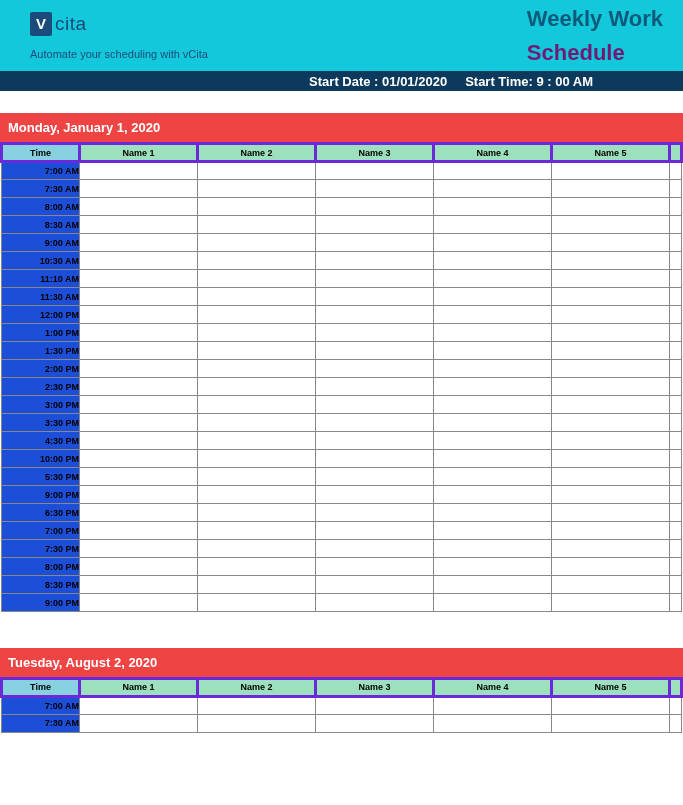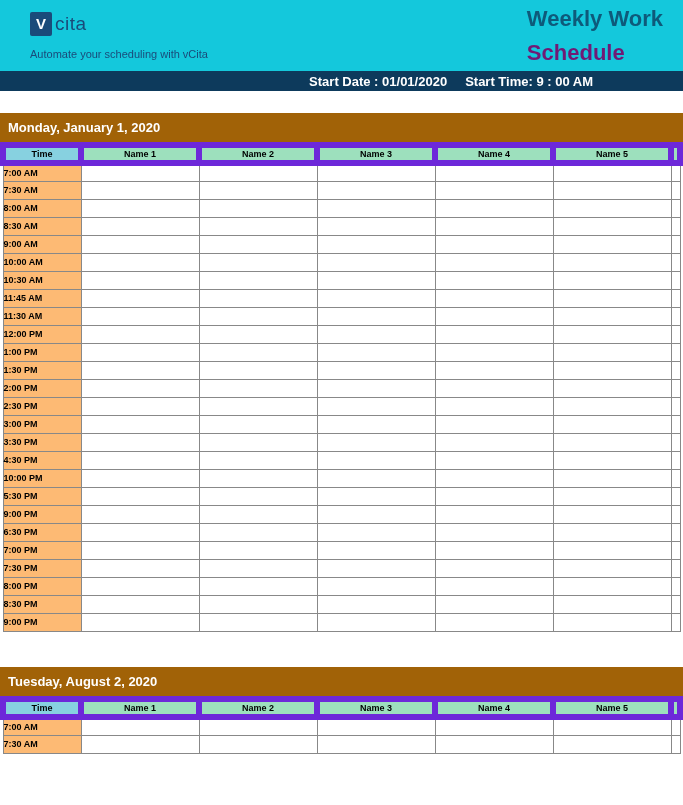--- a/index.html
+++ b/index.html
@@ -48,48 +48,48 @@
       font-weight: bold;
       height: 20px;
       display: flex;
       align-items: center;
       justify-content: flex-end;
       padding-right: 90px;
       gap: 18px;
     }
     
     .day-header {
-      background: #a16207;
+      background: #ef4444;
       color: #fff;
       font-size: 13px;
       font-weight: bold;
       padding: 7px 8px;
       margin-top: 22px;
     }
     
     table { border-collapse: collapse; width: 100%; table-layout: fixed; }
     
     thead th {
       background: #9de0bd;
       font-size: 9px;
       font-weight: bold;
       height: 18px;
-      border: 6px solid #6d28d9;
+      border: 3px solid #6d28d9;
     }
     thead th.time-col { background: #87d1e0; }
     
     tbody td {
       border: 1px solid #888;
       height: 18px;
       font-size: 9px;
     }
     tbody td.time-cell {
-      text-align: left;
+      text-align: right;
       font-weight: bold;
-      background: #fdba74;
+      background: #1d4ed8;
     }
     .gap-row td { border: none; height: 14px; }
     
     col.c-time { width: 78px; }
     col.c-name { width: 118px; }
     col.c-last { width: auto; }
     
     .footer-gap { height: 14px; }
   </style>
 </head>
@@ -176,39 +176,30 @@
       <tr>
         <td class="time-cell">9:00 AM</td>
         <td></td>
         <td></td>
         <td></td>
         <td></td>
         <td></td>
         <td></td>
       </tr>
       <tr>
-        <td class="time-cell">10:00 AM</td>
-        <td></td>
-        <td></td>
-        <td></td>
-        <td></td>
-        <td></td>
-        <td></td>
-      </tr>
-      <tr>
         <td class="time-cell">10:30 AM</td>
         <td></td>
         <td></td>
         <td></td>
         <td></td>
         <td></td>
         <td></td>
       </tr>
       <tr>
-        <td class="time-cell">11:45 AM</td>
+        <td class="time-cell">11:10 AM</td>
         <td></td>
         <td></td>
         <td></td>
         <td></td>
         <td></td>
         <td></td>
       </tr>
       <tr>
         <td class="time-cell">11:30 AM</td>
         <td></td>

